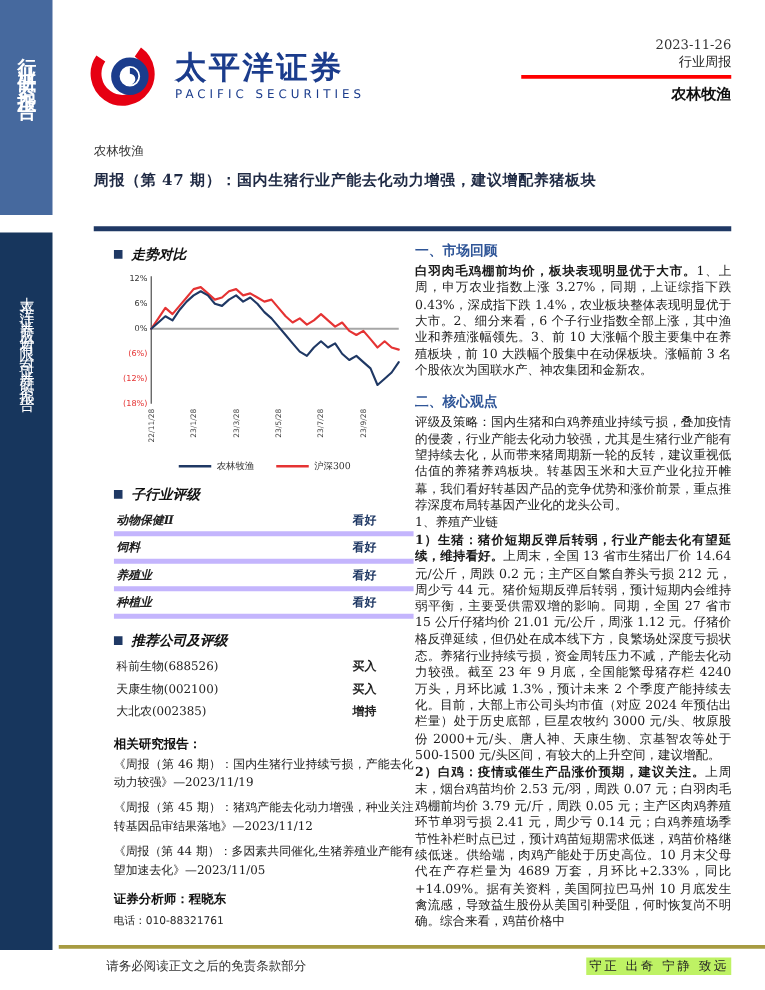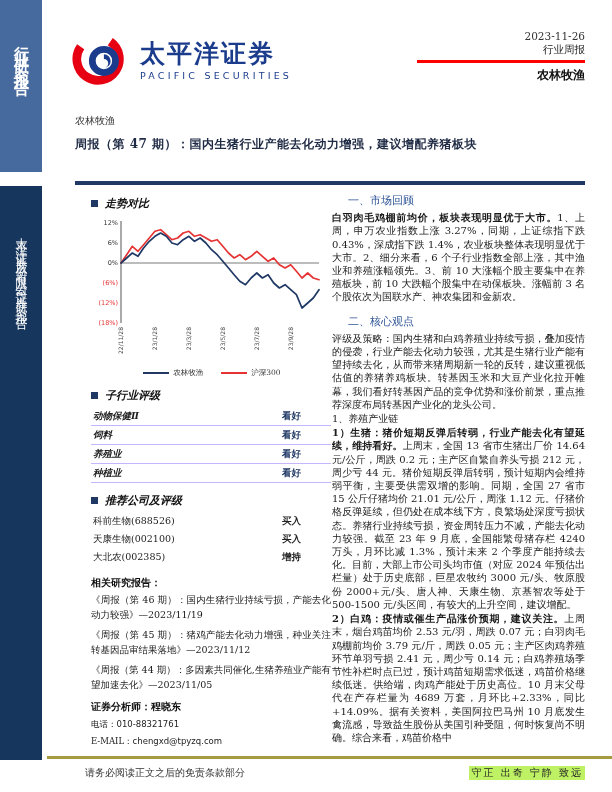--- a/index.html
+++ b/index.html
@@ -37,35 +37,35 @@
             font-style:italic;color:#111;margin:2px 0 4px 0;}
   .bullet-sq{width:7px;height:7px;background:#1f3864;flex:0 0 auto;}
   
   .chart-box{margin:4px 0 2px 2px;}
   .legend{display:flex;justify-content:center;gap:18px;margin-top:1px;}
   .legend-item{display:flex;align-items:center;gap:4px;font-size:7.5px;color:#333;}
   .legend-swatch{width:26px;height:2px;display:inline-block;}
   
   .tbl{margin:2px 0 10px 0;}
   .tbl-row{display:flex;justify-content:space-between;align-items:center;
-           border-bottom:1px solid #c4b5fd;padding:2.5px 2px;font-size:9.5px;}
+           border-bottom:4px solid #c4b5fd;padding:2.5px 2px;font-size:9.5px;}
   .tbl-row .lab{font-weight:bold;font-style:italic;color:#222;}
   .tbl-row .val{font-weight:bold;color:#1f3864;padding-right:28px;}
   .tbl-row.company .val{color:#222;}
   
   .reports-head{font-size:10px;font-weight:bold;color:#111;margin:6px 0 3px 0;}
   .report-item{font-size:9.5px;line-height:14.5px;margin-bottom:6px;text-align:justify;color:#1a1a1a;}
   
   .analyst{margin-top:8px;}
   .analyst-line1{font-size:10px;font-weight:bold;color:#111;margin-bottom:5px;}
   .contact-line{font-size:8.5px;color:#222;margin-bottom:5px;
                 font-family:"DejaVu Sans","Liberation Sans",sans-serif;}
   .contact-line .c-lab{font-family:"DejaVu Serif","Liberation Serif",serif;}
   
-  .r-head{color:#2f5597;font-weight:normal;font-size:11px;margin:0 0 4px 16px;}
+  .r-head{color:#2f5597;font-weight:bold;font-size:11px;margin:0 0 4px 0;}
   .r-par{margin:0 0 1px 0;}
   .r-par b{font-weight:bold;}
   .r-gap{height:10px;}
   
   .footer-goldline{position:absolute;left:47px;top:756px;width:565px;height:2.5px;background:#a79b41;}
   .footer-row{position:absolute;left:85px;top:766px;width:500px;display:flex;
               justify-content:space-between;font-size:10px;color:#333;}
   .motto{background:#bef264;padding:0 2px;letter-spacing:2px;color:#222;}
 </style>
 </head>

